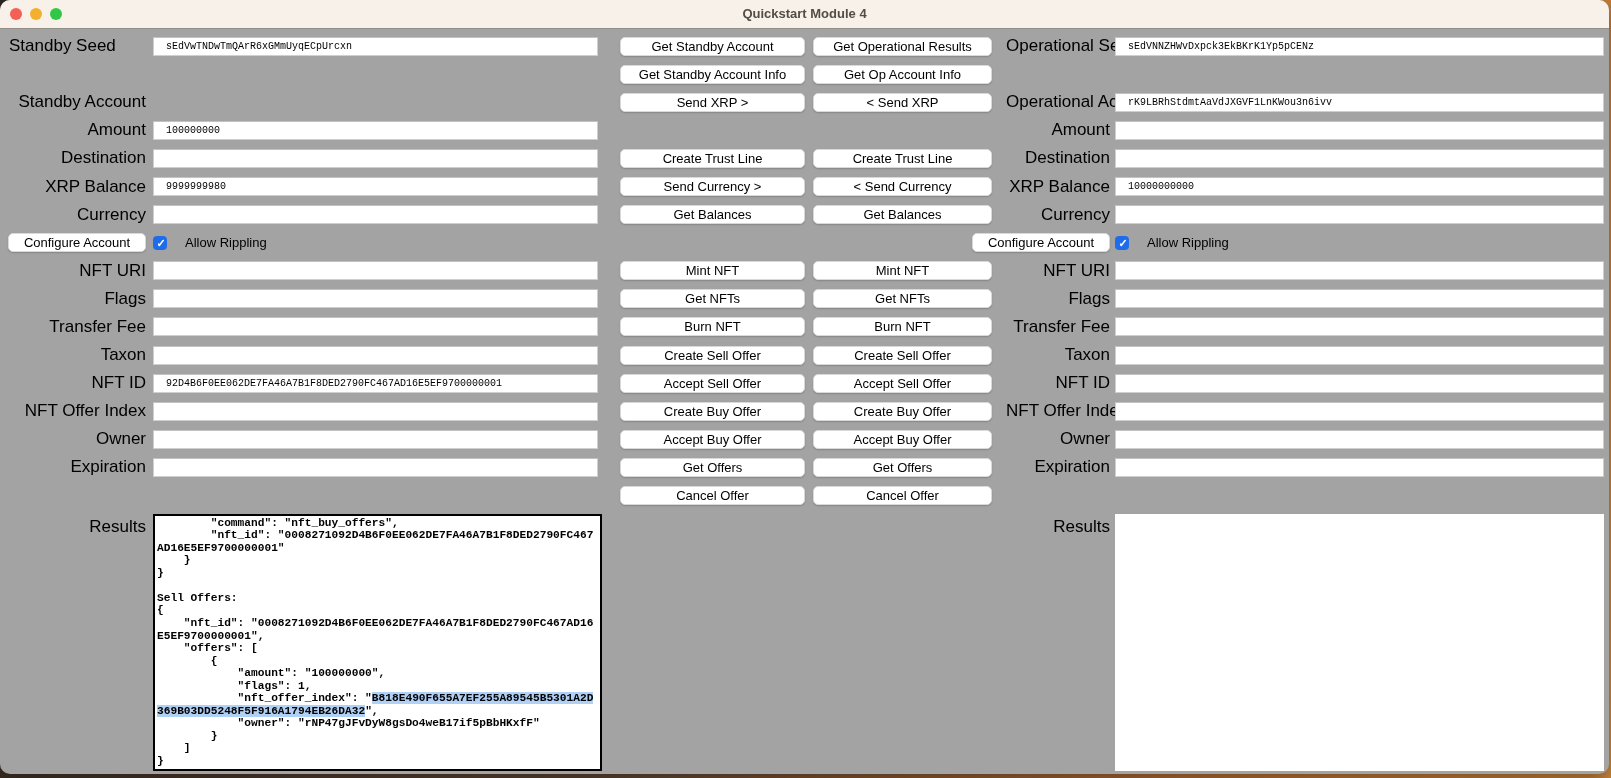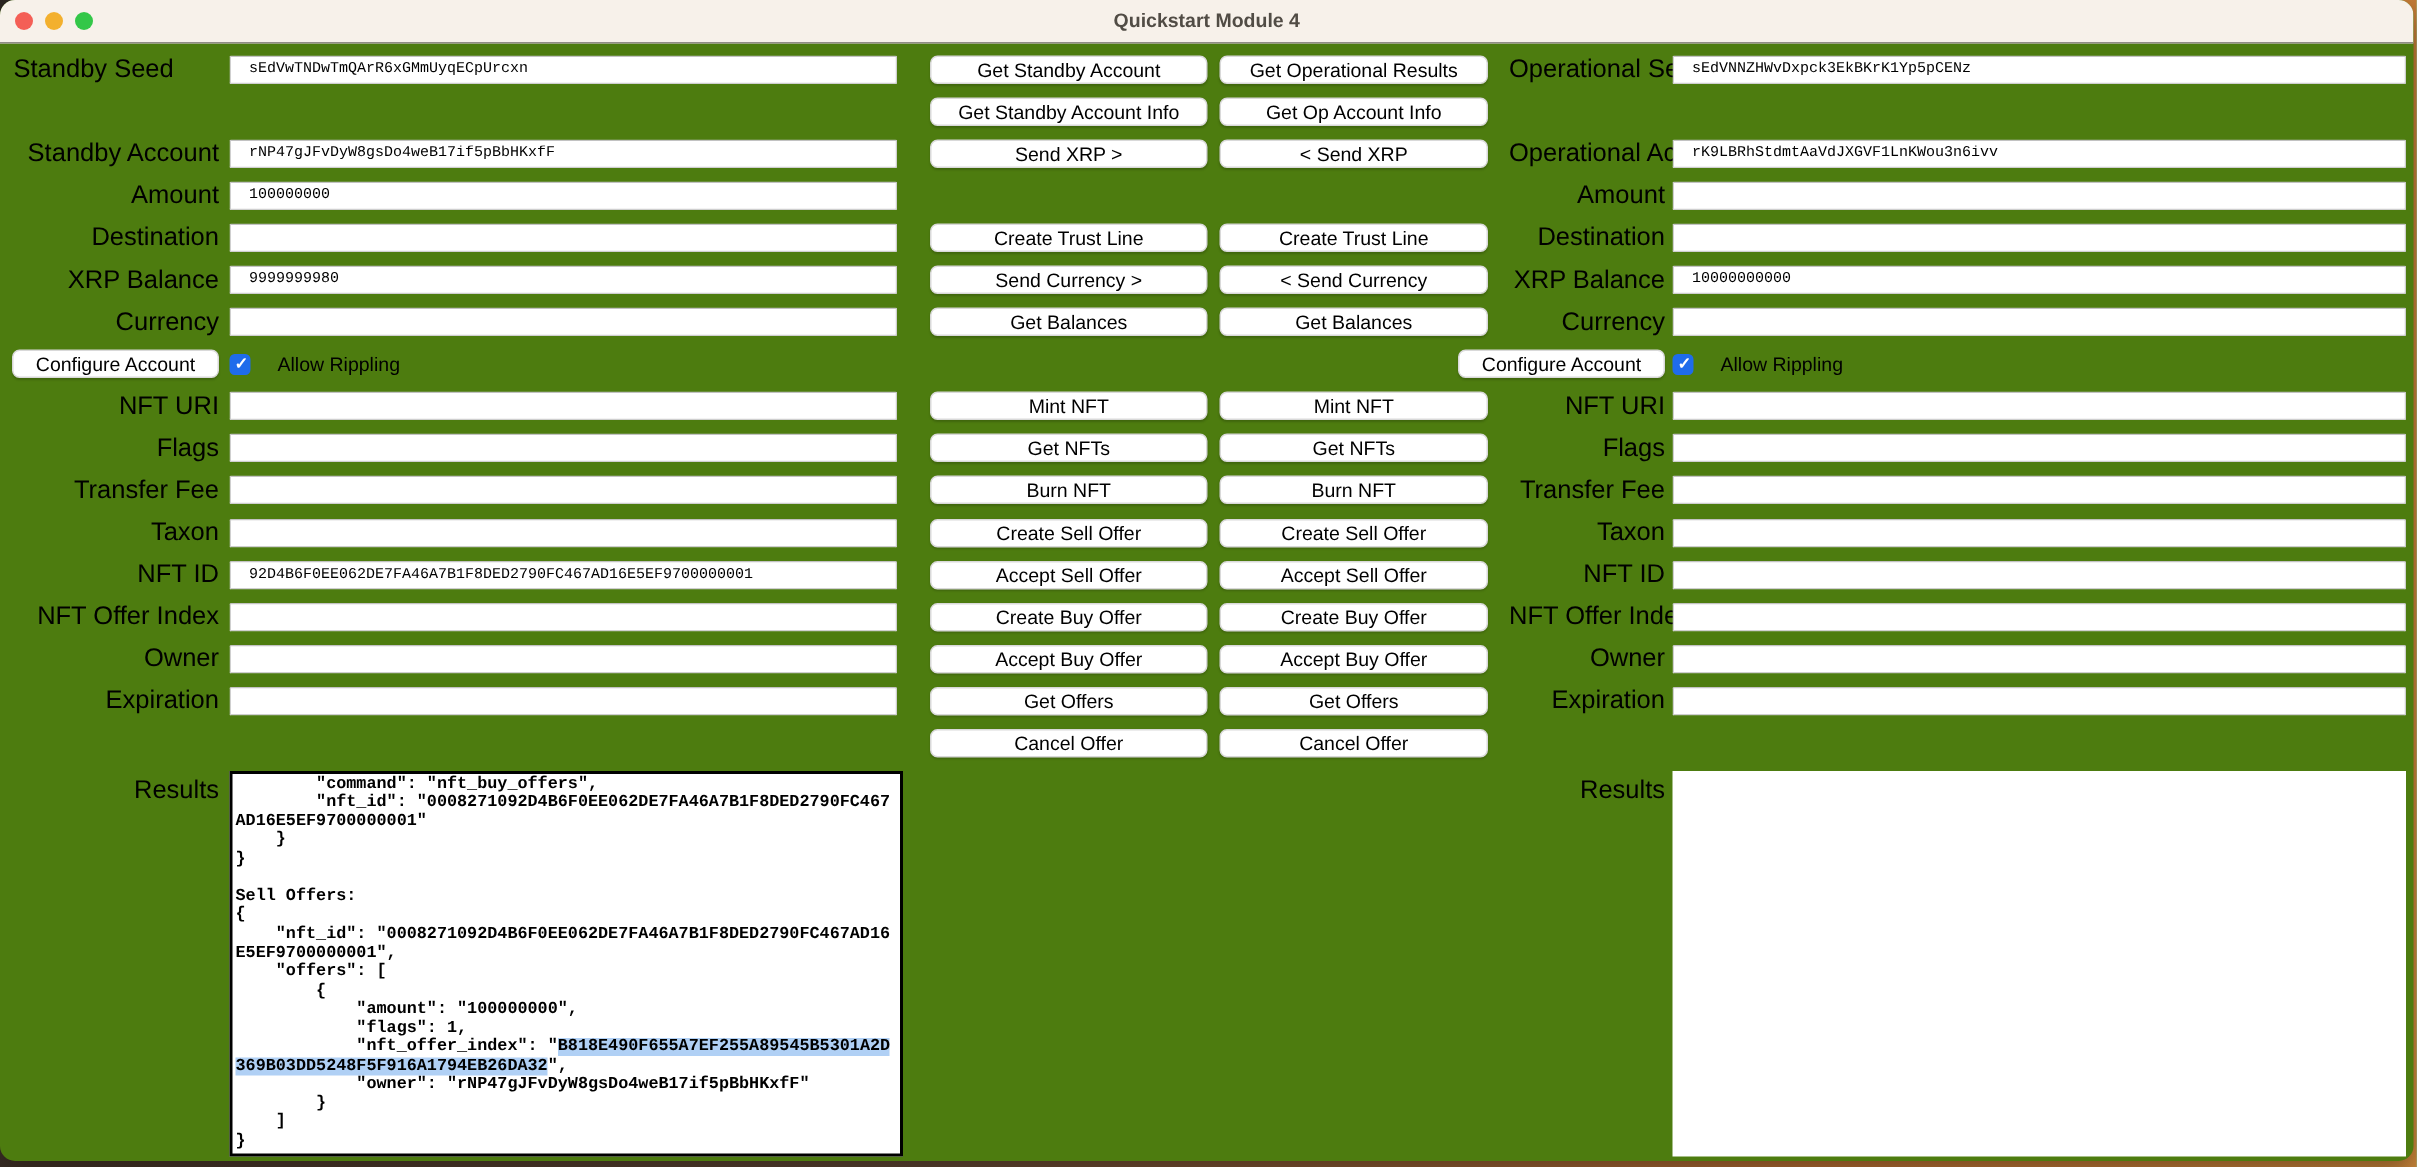--- a/index.html
+++ b/index.html
@@ -4,21 +4,21 @@
 <style>
   html,body{margin:0;padding:0;}
   body{
     width:1611px;height:778px;overflow:hidden;
     background:linear-gradient(105deg,#2b2522 0%,#574234 45%,#b96f33 78%,#cf8a3c 100%);
     font-family:"Liberation Sans",sans-serif;
     -webkit-font-smoothing:antialiased;
   }
   .window{
     position:absolute;left:0;top:0;width:1609px;height:774px;
-    background:#4d7c0f;border-radius:10px;overflow:hidden;
+    background:#a3a3a3;border-radius:10px;overflow:hidden;
     box-shadow:0 8px 18px rgba(40,25,10,.45);
   }
   
   .titlebar{
     position:relative;height:28px;background:#f7f1ea;
     border-bottom:1px solid #908c86;
   }
   .title{
     position:absolute;left:0;right:0;top:0;height:28px;line-height:28px;
     text-align:center;font-size:13px;font-weight:bold;color:#514c45;
@@ -111,21 +111,20 @@
       <input class="c-rin field" value="sEdVNNZHWvDxpck3EkBKrK1Yp5pCENz" style="">
     </div>
 
     <div class="row">
       <button class="c-b1 btn">Get Standby Account Info</button>
       <button class="c-b2 btn">Get Op Account Info</button>
     </div>
 
     <div class="row">
       <div class="c-l1 lbl">Standby Account</div>
-      <input class="c-in field" value="rNP47gJFvDyW8gsDo4weB17if5pBbHKxfF" style="">
       <button class="c-b1 btn">Send XRP &gt;</button>
       <button class="c-b2 btn">&lt; Send XRP</button>
       <div class="c-l2 lbl">Operational Account</div>
       <input class="c-rin field" value="rK9LBRhStdmtAaVdJXGVF1LnKWou3n6ivv" style="">
     </div>
 
     <div class="row">
       <div class="c-l1 lbl">Amount</div>
       <input class="c-in field" value="100000000" style="">
       <div class="c-l2 lbl">Amount</div>

